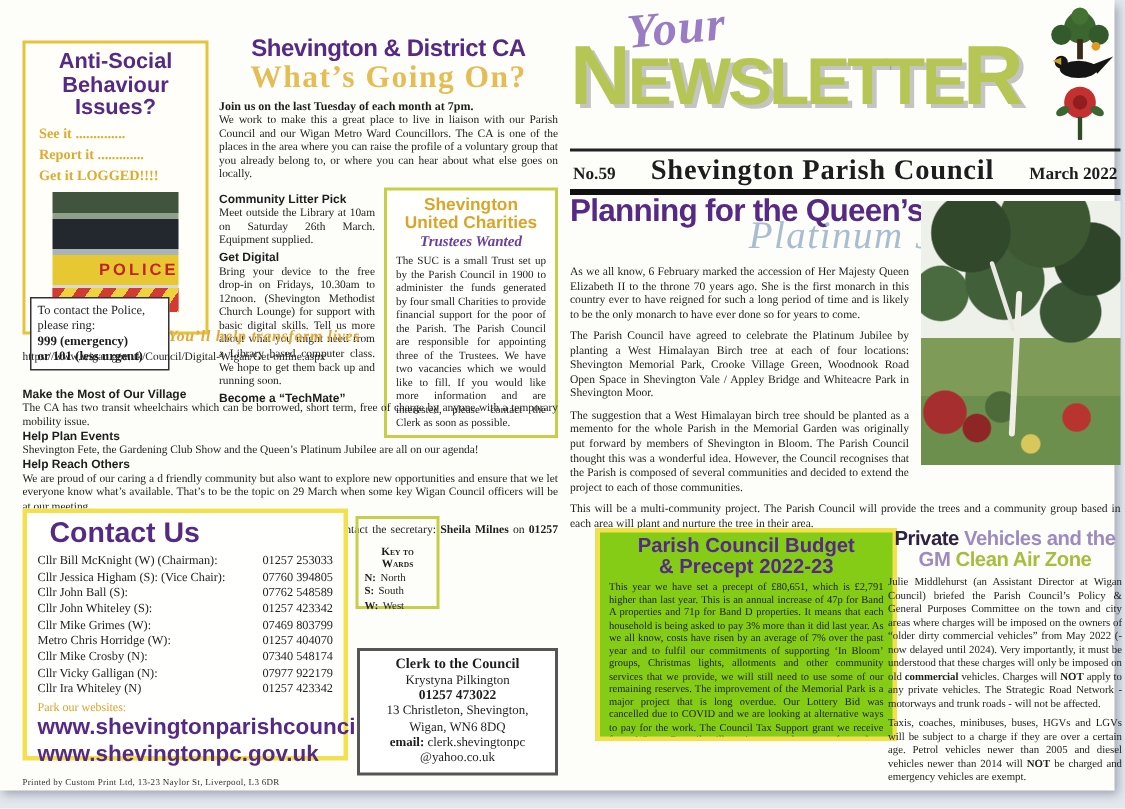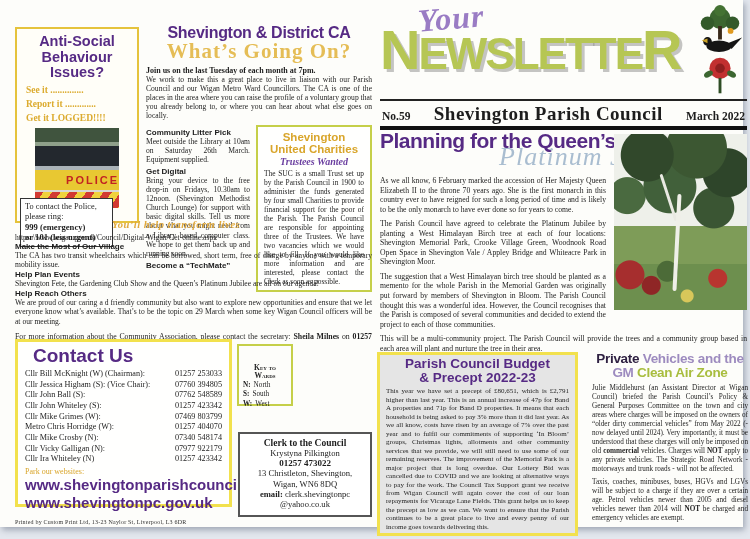--- a/index.html
+++ b/index.html
@@ -113,22 +113,22 @@
       radial-gradient(circle at 10% 35%, #4a6a40 0 18px, rgba(0,0,0,0) 19px),
       radial-gradient(circle at 75% 42%, #3a5533 0 20px, rgba(0,0,0,0) 21px),
       linear-gradient(#eef0ea 0 52%, #7e9c58 52% 74%, #6d8f4e 74% 100%);
   }
   .birch-trunk { position:absolute; left:46%; top:34%; width:4px; height:55%; background:#efefe8;
                  transform:rotate(3deg); border-radius:2px; }
   .birch-branch { position:absolute; left:40%; top:22%; width:3px; height:28%; background:#e9e9e2;
                   transform:rotate(-18deg); border-radius:2px; }
 
   
-  .budget-box { left:377px; top:352px; width:201px; height:184px; border:3px solid #f2e14d;
-                padding:2px 6px; background:#e5e5e5; overflow:hidden; }
+  .budget-box { left:397px; top:352px; width:201px; height:142px; border:3px solid #f2e14d;
+                padding:2px 6px; background:#84cc16; overflow:hidden; }
   .budget-title { font-family:"Liberation Sans",sans-serif; font-weight:bold; font-size:13.5px;
                   color:#562a84; text-align:center; line-height:1.05; }
   .budget-body { font-size:7px; line-height:1.21; text-align:justify; margin-top:2px; }
   .cleanair { left:592px; top:352px; width:156px; }
   .ca-h { font-family:"Liberation Sans",sans-serif; font-weight:bold; font-size:13.5px;
           text-align:center; line-height:1.02; letter-spacing:-.3px; }
   .ca-h .dark { color:#2f2142; }
   .ca-h .lav { color:#9d8bbf; }
   .ca-h .grn { color:#a8bd3e; }
   .cleanair p { font-size:7.2px; line-height:1.25; text-align:justify; margin-top:4px; }
@@ -173,21 +173,21 @@
         <div class="char-title sans">Shevington United Charities</div>
         <div class="char-sub">Trustees Wanted</div>
         <div class="char-body just">The SUC is a small Trust set up by the Parish Council in 1900 to administer the funds generated by four small Charities to provide financial support for the poor of the Parish.  The Parish Council are responsible for appointing three of the Trustees.  We have two vacancies which we would like to fill.  If you would like more information and are interested, please contact the Clerk as soon as possible.</div>
       </div>
     </div>
   </div>
   <div class="abs techmate-script">You’ll help transform lives</div>
 
   <div class="abs left-full">
     <div class="url-line">https://www.wigan.gov.uk/Council/Digital-Wigan/Get-online.aspx</div>
-    <div class="mini-h" style="margin-top:0">Make the Most of Our Village</div>
+    <div class="mini-h" style="margin-top:16px">Make the Most of Our Village</div>
     <div class="body-line just">The CA has two transit wheelchairs which can be borrowed, short term, free of charge by anyone with a temporary mobility issue.</div>
     <div class="mini-h" style="margin-top:1px">Help Plan Events</div>
     <div class="body-line">Shevington Fete, the Gardening Club Show and the Queen’s Platinum Jubilee are all on our agenda!</div>
     <div class="mini-h" style="margin-top:1px">Help Reach Others</div>
     <div class="body-line just">We are proud of our caring a d friendly community but also want to explore new opportunities and ensure that we let everyone know what’s available.  That’s to be the topic on 29 March when some key Wigan Council officers will be at our meeting.</div>
     <div class="more-info just"><span>For more information about the Community Association, please contact the secretary: </span><b>Sheila Milnes</b><span> on </span><b>01257 253735</b><span> or </span><b>sheila.milnes@gmail.com.</b></div>
   </div>
 
   <div class="abs contact-box">
     <div class="contact-title sans">Contact Us</div>

